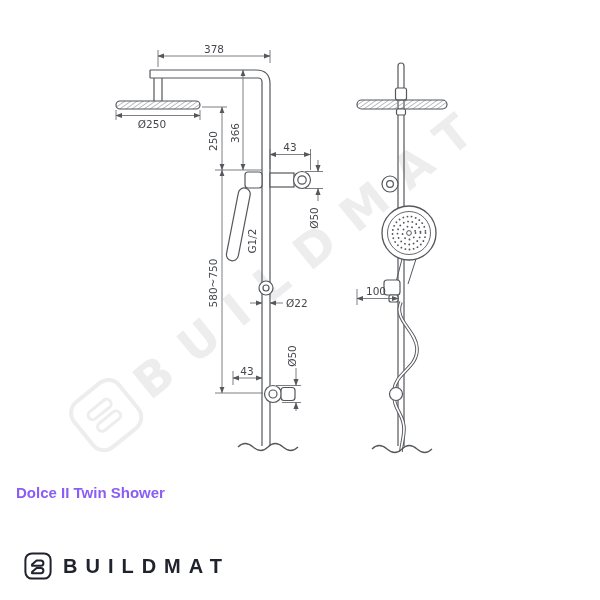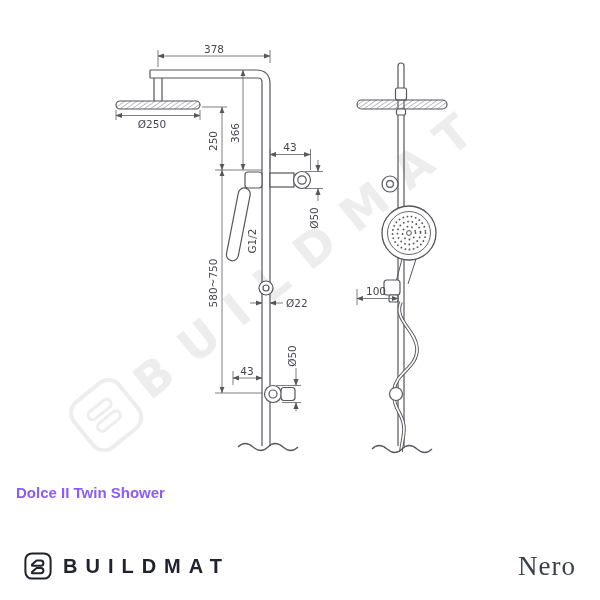--- a/index.html
+++ b/index.html
@@ -171,16 +171,15 @@
 
 <div class="footer">
   <div class="brand">
     <svg width="28" height="28" viewBox="0 0 28 28">
       <rect x="1.4" y="1.4" width="25.2" height="25.2" rx="6.5" fill="none" stroke="#20232e" stroke-width="2"></rect>
       <path d="M8,12.6 l4.6,-4 h4.2 a2.6,2.6 0 0 1 0,5.2 h-8.8" fill="none" stroke="#20232e" stroke-width="2" stroke-linecap="round" stroke-linejoin="round"></path>
       <path d="M8,20 l4.6,-4 h4.2 a2.6,2.6 0 0 1 0,5.2 h-8.8" fill="none" stroke="#20232e" stroke-width="2" stroke-linecap="round" stroke-linejoin="round"></path>
     </svg>
     <span class="brand-text">BUILDMAT</span>
   </div>
-  <div class="nero">Nero</div>
 </div>
 
 </div>
 
 </body></html>

